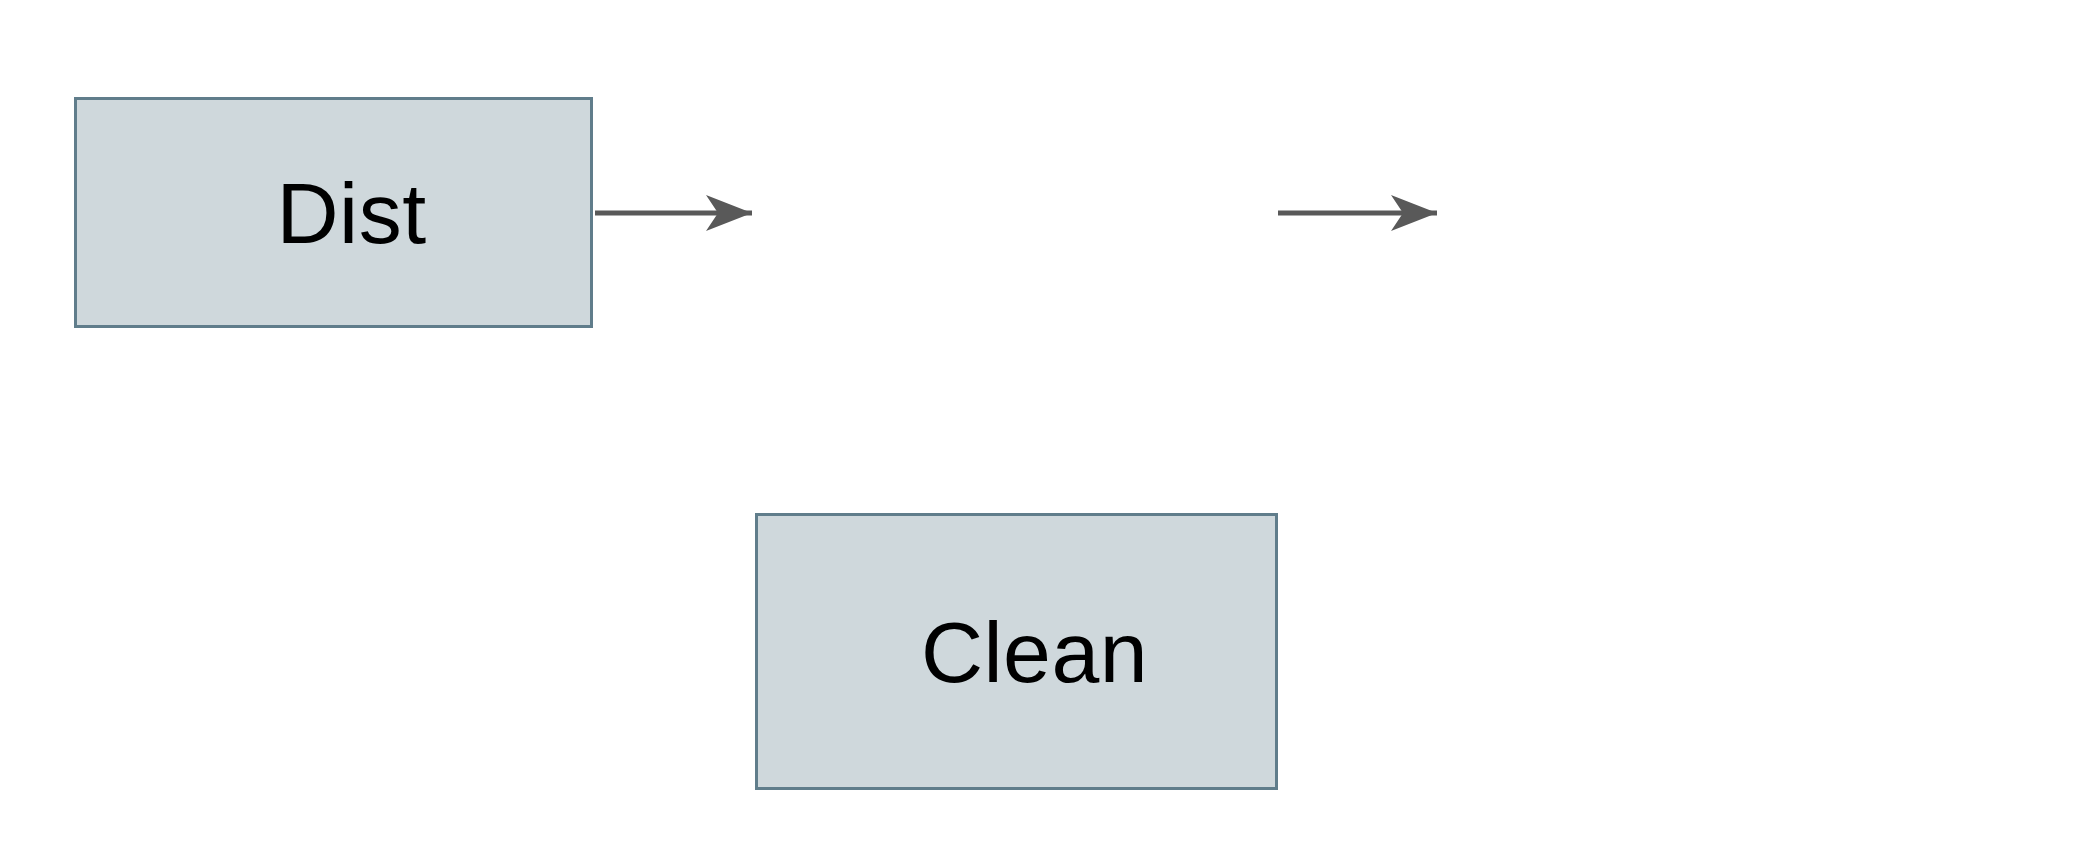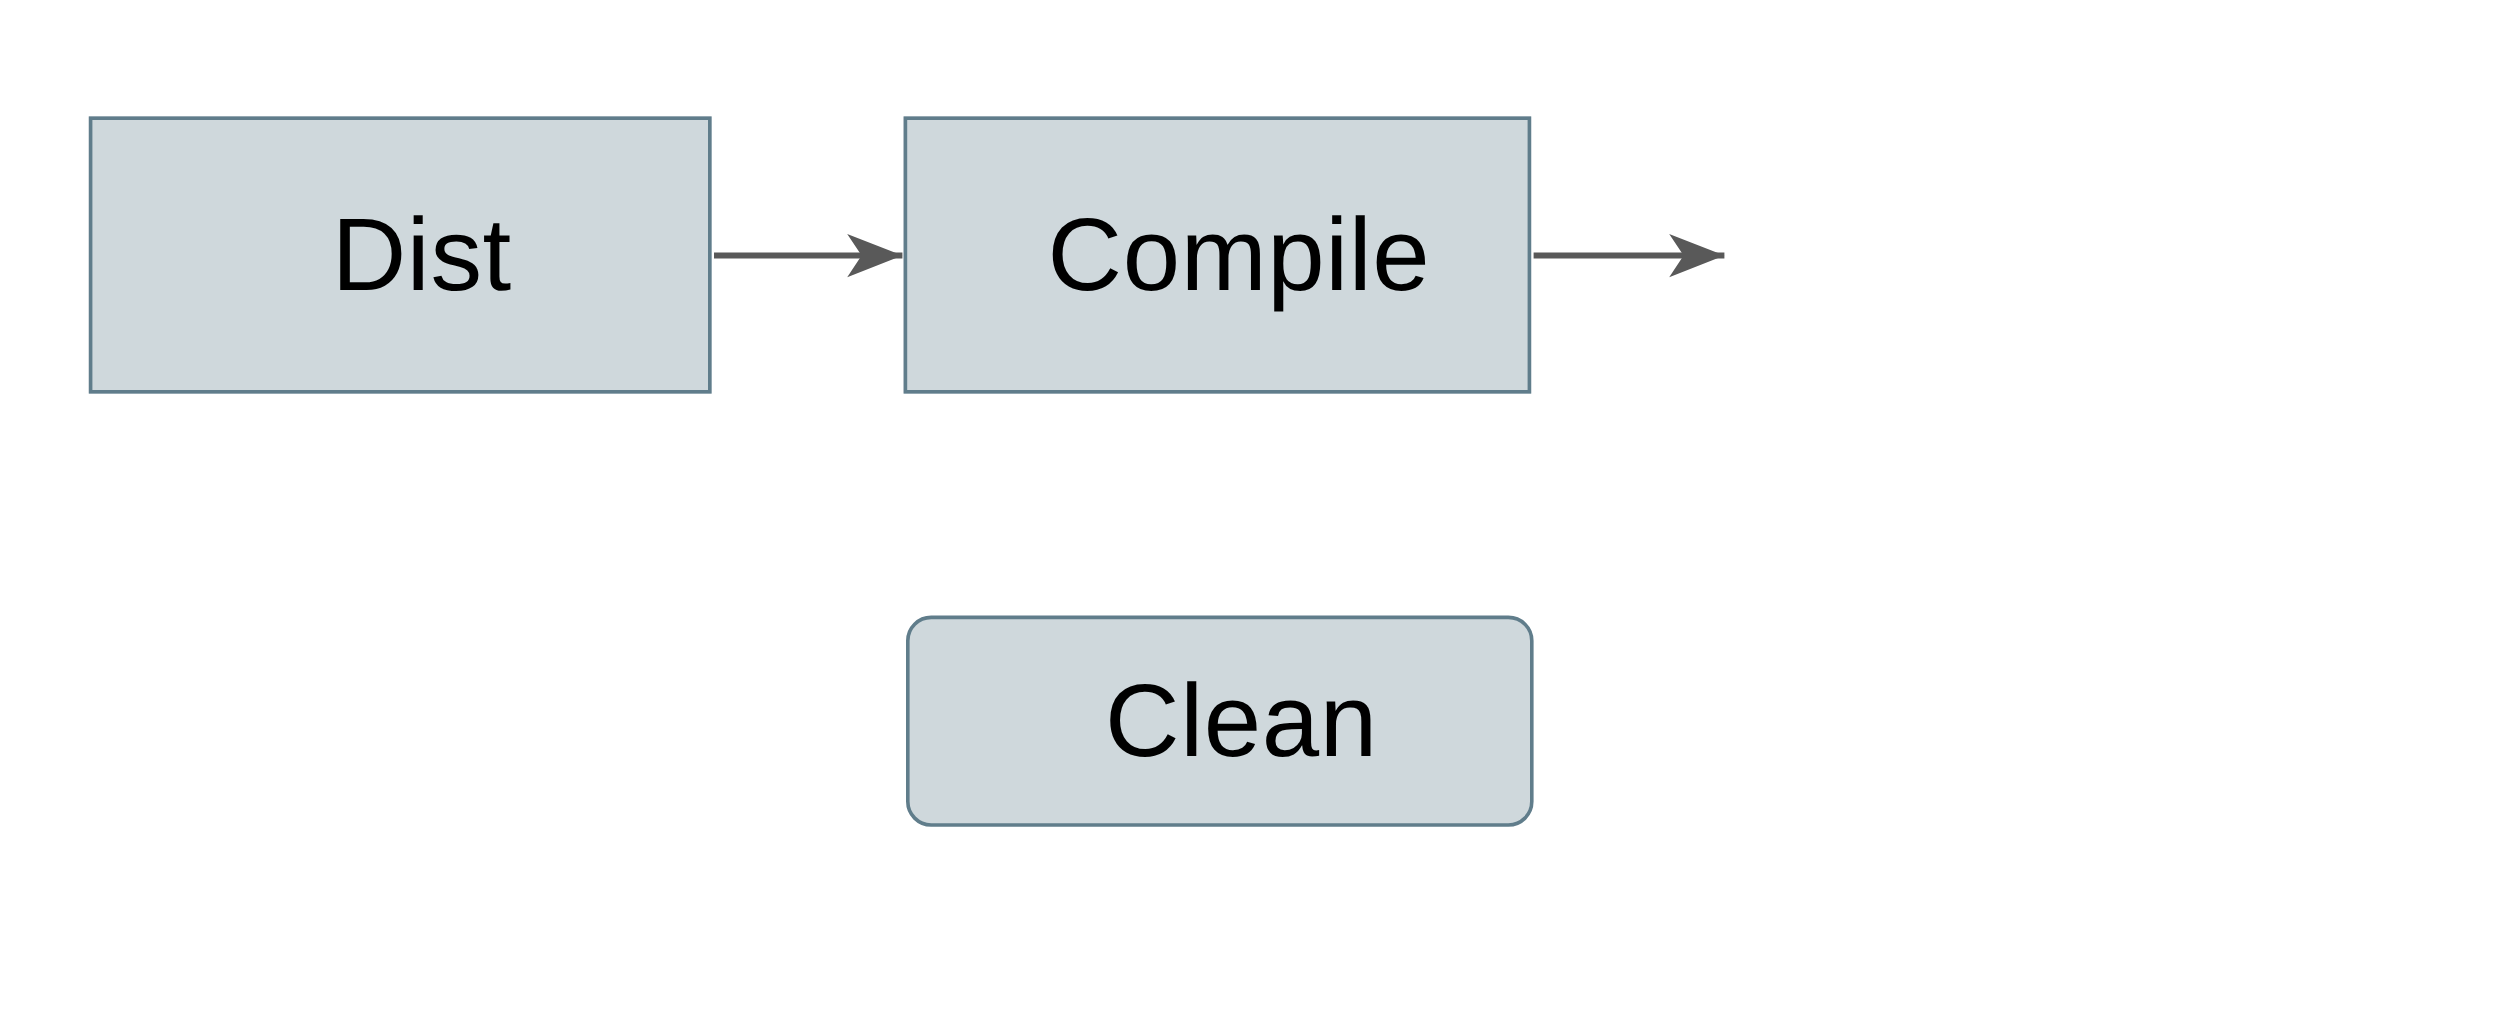--- a/index.html
+++ b/index.html
@@ -42,43 +42,40 @@
     font-size: 86px;
     font-weight: 400;
     color: var(--text);
     letter-spacing: 0.5px;
     white-space: nowrap;
     line-height: 1;
   }
   .node-dist    { left: 74px;   top: 97px;  width: 519px; height: 231px; }
   .node-compile { left: 753px;  top: 97px;  width: 523px; height: 231px; }
   .node-init    { left: 1438px; top: 97px;  width: 520px; height: 231px; }
-  .node-clean   { left: 755px;  top: 513px; width: 523px; height: 176px; border-radius: 21px; }
+  .node-clean   { left: 755px;  top: 513px; width: 523px; height: 277px; }
 </style>
 </head>
 <body>
 
 <div class="canvas">
 
   <svg class="edges" viewBox="0 0 2078 848" xmlns="http://www.w3.org/2000/svg">
     <defs>
       <marker id="arrowhead" markerUnits="userSpaceOnUse" markerWidth="48" markerHeight="40" refX="46" refY="20" orient="auto">
         <path d="M0,2 L46,20 L0,38 L12,20 Z"></path>
       </marker>
     </defs>
     <line x1="595" y1="213" x2="752" y2="213" marker-end="url(#arrowhead)"></line>
     <line x1="1278" y1="213" x2="1437" y2="213" marker-end="url(#arrowhead)"></line>
   </svg>
 
   <div class="node node-dist">
     <span class="node-label">Dist</span>
   </div>
 
-  <div class="node node-compile">
-    <span class="node-label">Compile</span>
-  </div>
 
 
   <div class="node node-clean">
     <span class="node-label">Clean</span>
   </div>
 
 </div>
 
 </body></html>

